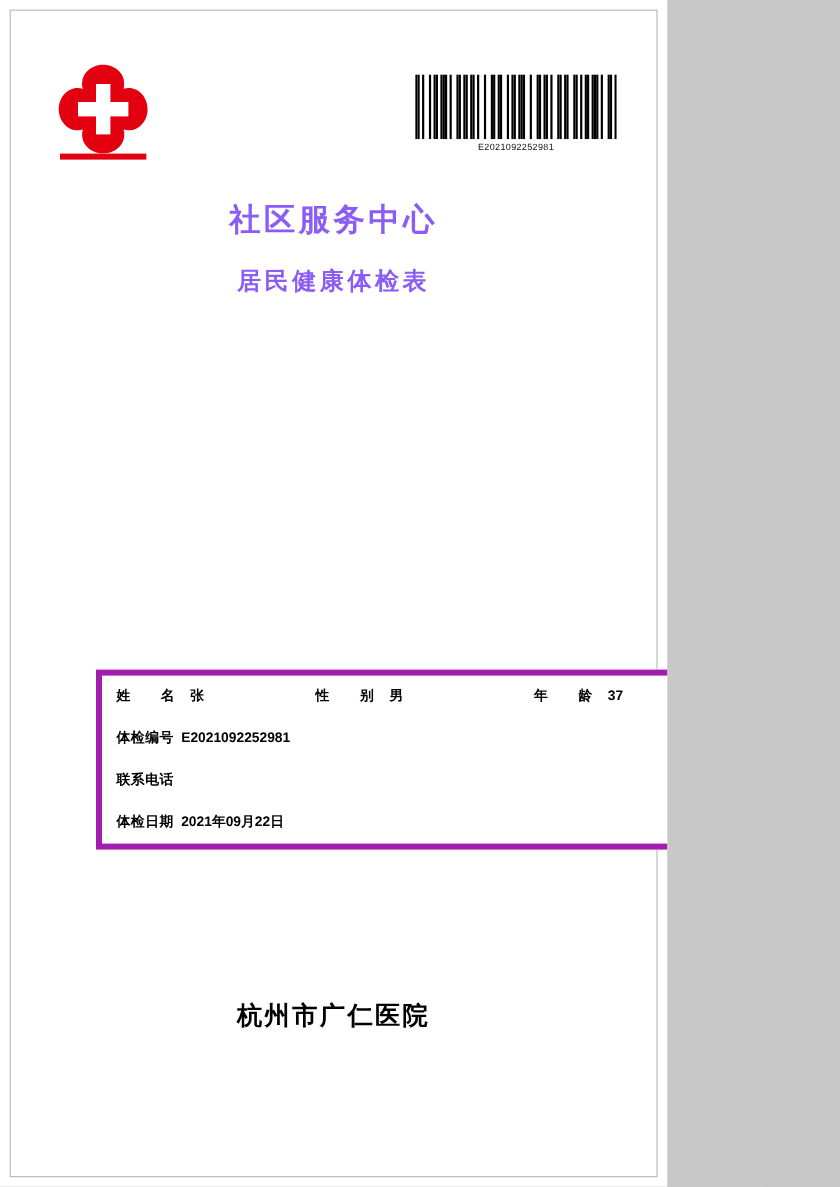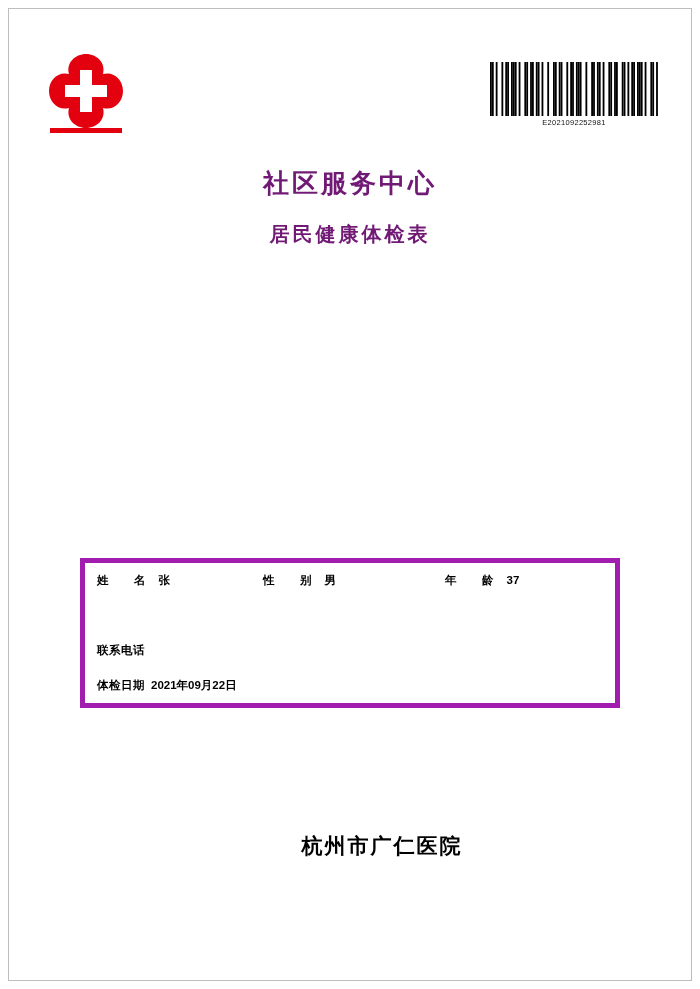--- a/index.html
+++ b/index.html
@@ -5,21 +5,21 @@
   html, body {
     margin: 0;
     padding: 0;
     background: #c8c8c8;
   }
   body {
     font-family: "Liberation Sans", "DejaVu Sans", sans-serif;
   }
   .page {
     position: relative;
-    width: 700px;
+    width: 556px;
     height: 989px;
     background: #ffffff;
     overflow: hidden;
     box-sizing: border-box;
   }
   
   .page-border {
     position: absolute;
     left: 8px;
     top: 8px;
@@ -59,21 +59,21 @@
     margin-top: 2px;
     font-family: "Liberation Sans", sans-serif;
   }
 
   
   .title-main, .title-sub {
     position: absolute;
     left: 0;
     width: 100%;
     text-align: center;
-    color: #701a75;
+    color: #8b5cf6;
     font-weight: bold;
     font-family: "DejaVu Sans", "Liberation Sans", sans-serif;
     letter-spacing: 3px;
   }
   .title-main {
     top: 166px;
     font-size: 26px;
   }
   .title-sub {
     top: 221px;
@@ -120,21 +120,20 @@
     position: absolute;
     left: 0;
     top: 832px;
     width: 100%;
     text-align: center;
     font-size: 21px;
     font-weight: bold;
     letter-spacing: 2px;
     color: #000;
     font-family: Liberation Serif, serif;
-    margin-left: 32px;
   }
 </style>
 </head>
 <body>
 
 <div class="page">
   <div class="page-border"></div>
 
   <div class="logo-box">
     <svg class="logo-svg" width="92" height="92" viewBox="0 0 92 92">
@@ -227,20 +226,23 @@
       </div>
       <div class="fld" style="left:178px">
         <span class="lbl-spaced">性　别</span><span class="val">男</span>
       </div>
       <div class="fld" style="left:360px">
         <span class="lbl-spaced">年　龄</span><span class="val">37</span>
       </div>
     </div>
 
     <div class="info-row">
+      <div class="fld" style="left:12px">
+        <span class="lbl">体检编号</span><span class="val">E2021092252981</span>
+      </div>
     </div>
 
     <div class="info-row">
       <div class="fld" style="left:12px">
         <span class="lbl">联系电话</span><span class="val"></span>
       </div>
     </div>
 
     <div class="info-row">
       <div class="fld" style="left:12px">

